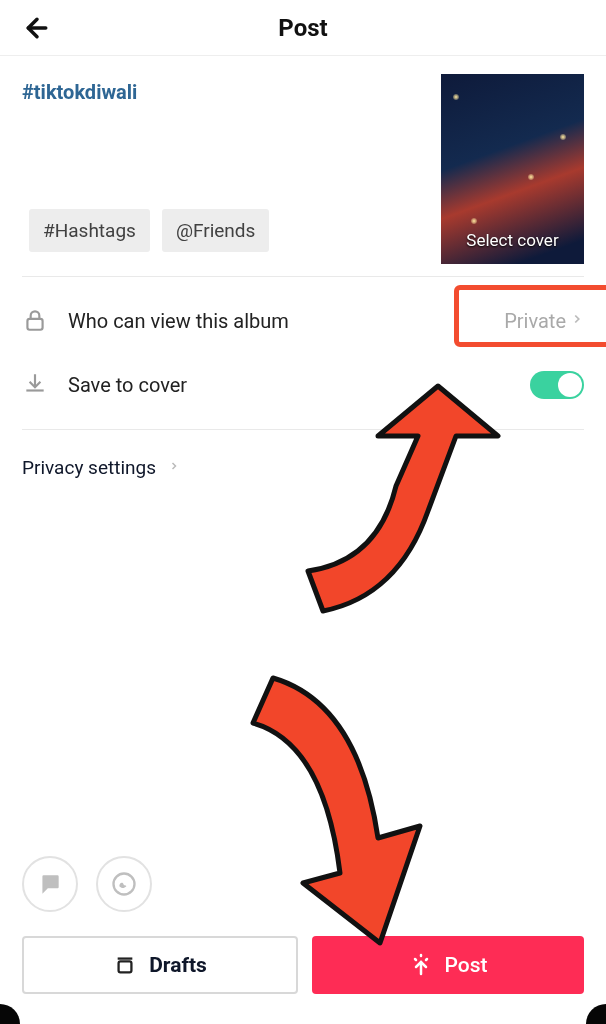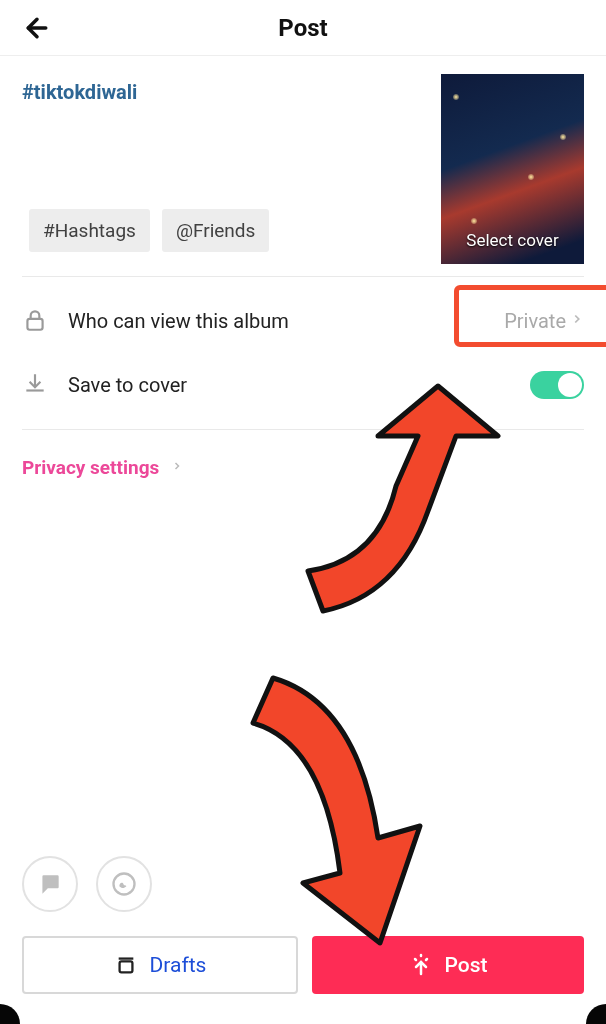--- a/index.html
+++ b/index.html
@@ -138,25 +138,24 @@
       border: 5px solid #f34c2f;
       border-radius: 6px;
       top: -4px;
       right: -6px;
       width: 158px;
       height: 62px;
       pointer-events: none;
     }
     .privacy-link {
       padding: 14px 22px 10px 22px;
-      color: #ec4899;
+      color: #0f172a;
       font-size: 19px;
       display: flex;
       align-items: flex-start;
-      font-weight: bold;
     }
     .share-row {
       position: absolute;
       bottom: 112px;
       left: 22px;
       display: flex;
       gap: 18px;
     }
     .share-btn {
       width: 56px;
@@ -181,22 +180,22 @@
       height: 58px;
       display: flex;
       align-items: center;
       justify-content: center;
       font-size: 21px;
       border-radius: 4px;
       gap: 12px;
     }
     .btn-draft {
       border: 2px solid #d8d8d8;
-      color: #1d4ed8;
-      font-weight: 400;
+      color: #0f172a;
+      font-weight: 700;
       background: #fff;
     }
     .btn-post {
       background: #fe2c55;
       color: #fff;
       font-weight: 500;
     }
     .corners .c {
       position: absolute;
       width: 20px;

